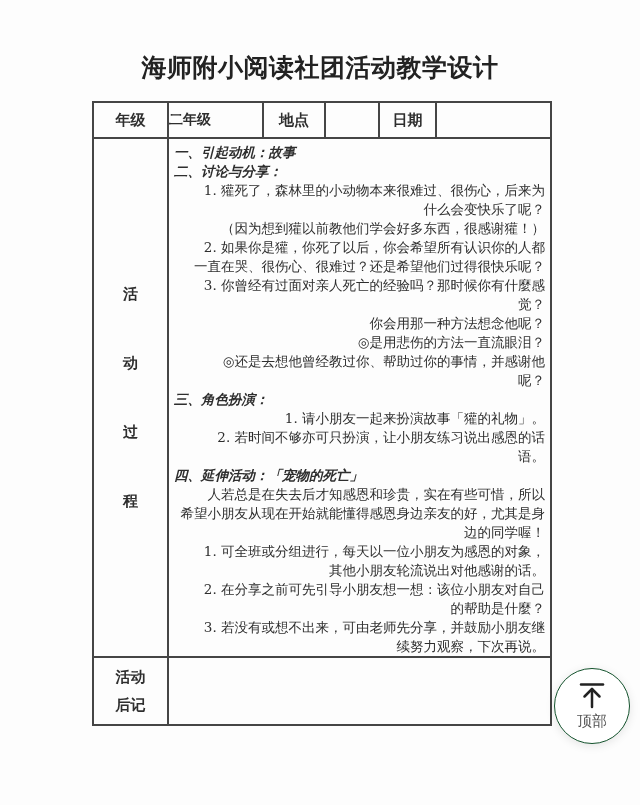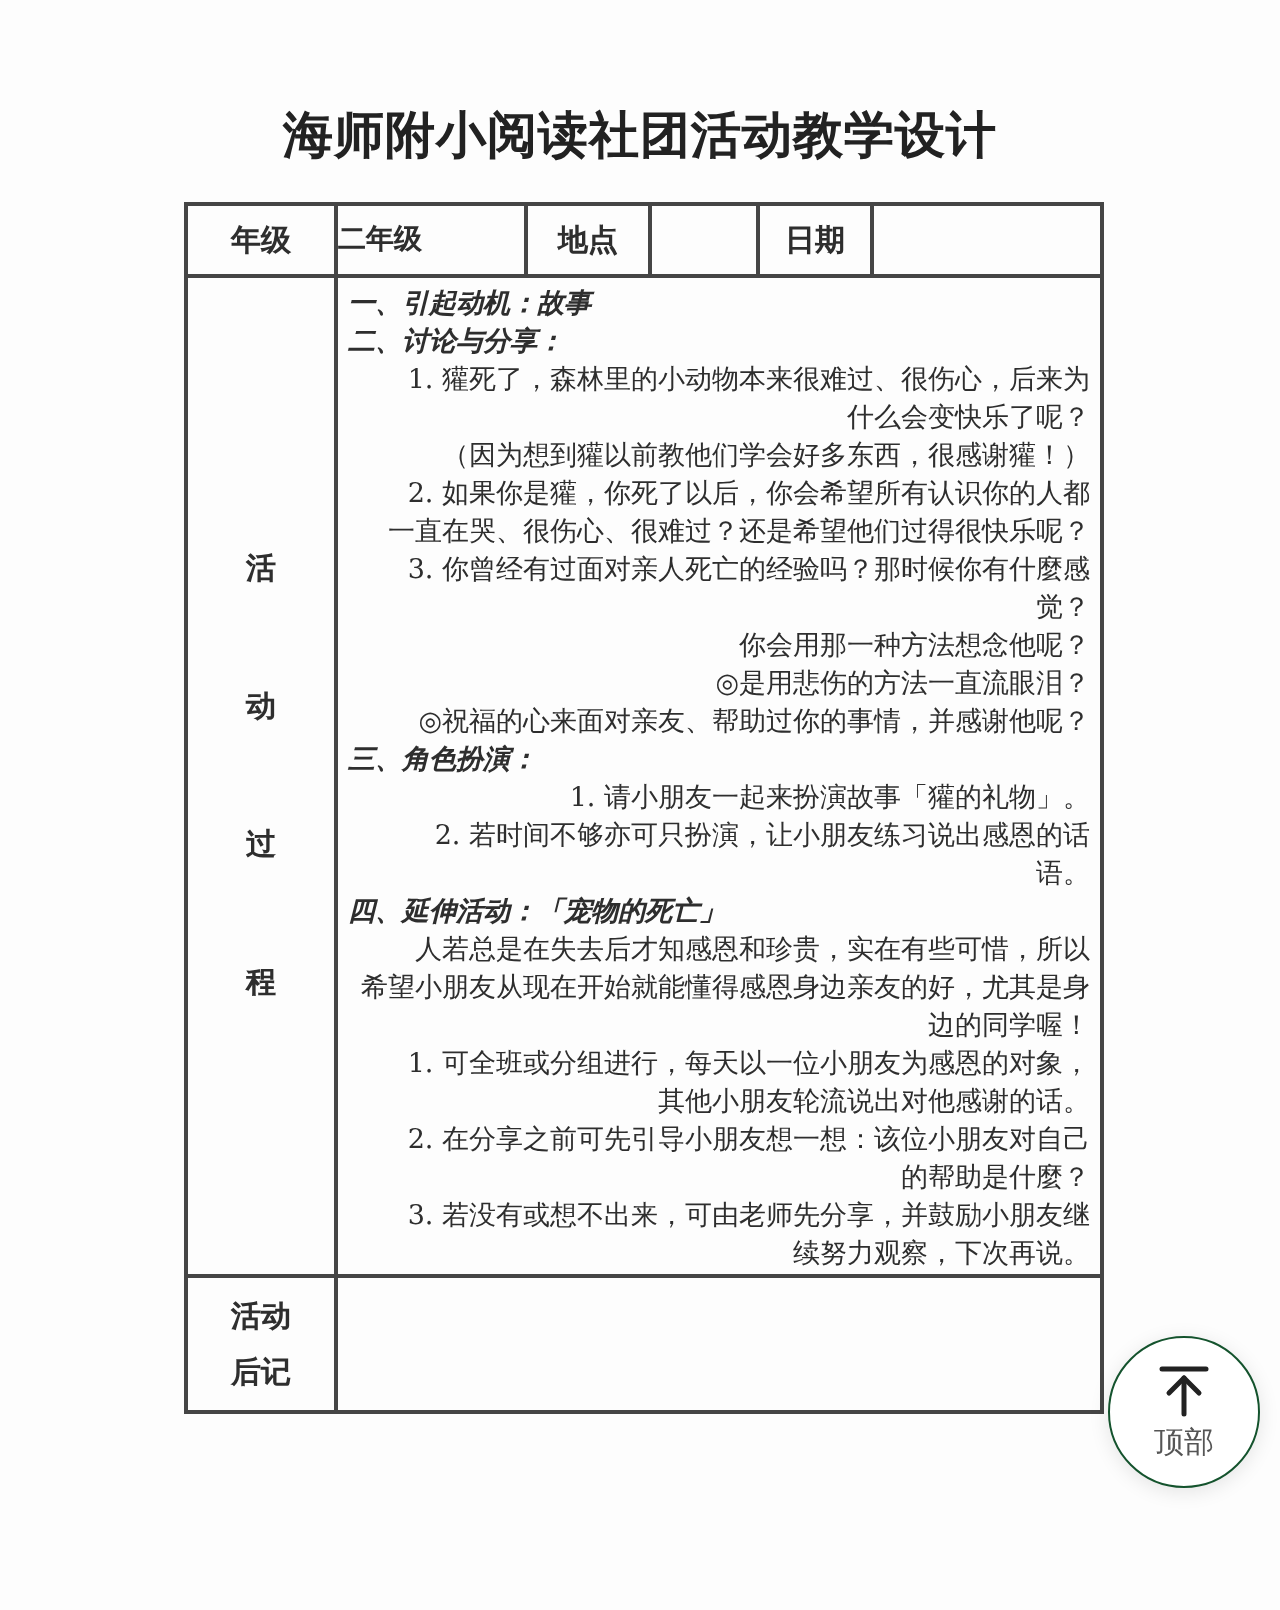--- a/index.html
+++ b/index.html
@@ -134,21 +134,21 @@
       </td>
       <td class="process-cell" colspan="5">
           <p class="p-header">一、引起动机：故事</p>
           <p class="p-header">二、讨论与分享：</p>
           <p class="p-indent">1. 獾死了，森林里的小动物本来很难过、很伤心，后来为什么会变快乐了呢？</p>
           <p class="p-indent">（因为想到獾以前教他们学会好多东西，很感谢獾！）</p>
           <p class="p-indent">2. 如果你是獾，你死了以后，你会希望所有认识你的人都一直在哭、很伤心、很难过？还是希望他们过得很快乐呢？</p>
           <p class="p-indent">3. 你曾经有过面对亲人死亡的经验吗？那时候你有什麼感觉？</p>
           <p class="p-indent">你会用那一种方法想念他呢？</p>
           <p class="p-indent">◎是用悲伤的方法一直流眼泪？</p>
-          <p class="p-indent">◎祝福的心来面对亲友、帮助过你的事情，并感谢他呢？</p>
+          <p class="p-indent">◎还是去想他曾经教过你、帮助过你的事情，并感谢他呢？</p>
           <p class="p-header">三、角色扮演：</p>
           <p class="p-indent">1. 请小朋友一起来扮演故事「獾的礼物」。</p>
           <p class="p-indent">2. 若时间不够亦可只扮演，让小朋友练习说出感恩的话语。</p>
           <p class="p-header">四、延伸活动：「宠物的死亡」</p>
           <p class="p-indent">人若总是在失去后才知感恩和珍贵，实在有些可惜，所以希望小朋友从现在开始就能懂得感恩身边亲友的好，尤其是身边的同学喔！</p>
           <p class="p-indent">1. 可全班或分组进行，每天以一位小朋友为感恩的对象，其他小朋友轮流说出对他感谢的话。</p>
           <p class="p-indent">2. 在分享之前可先引导小朋友想一想：该位小朋友对自己的帮助是什麼？</p>
           <p class="p-indent">3. 若没有或想不出来，可由老师先分享，并鼓励小朋友继续努力观察，下次再说。</p>
         </td>
     </tr>

